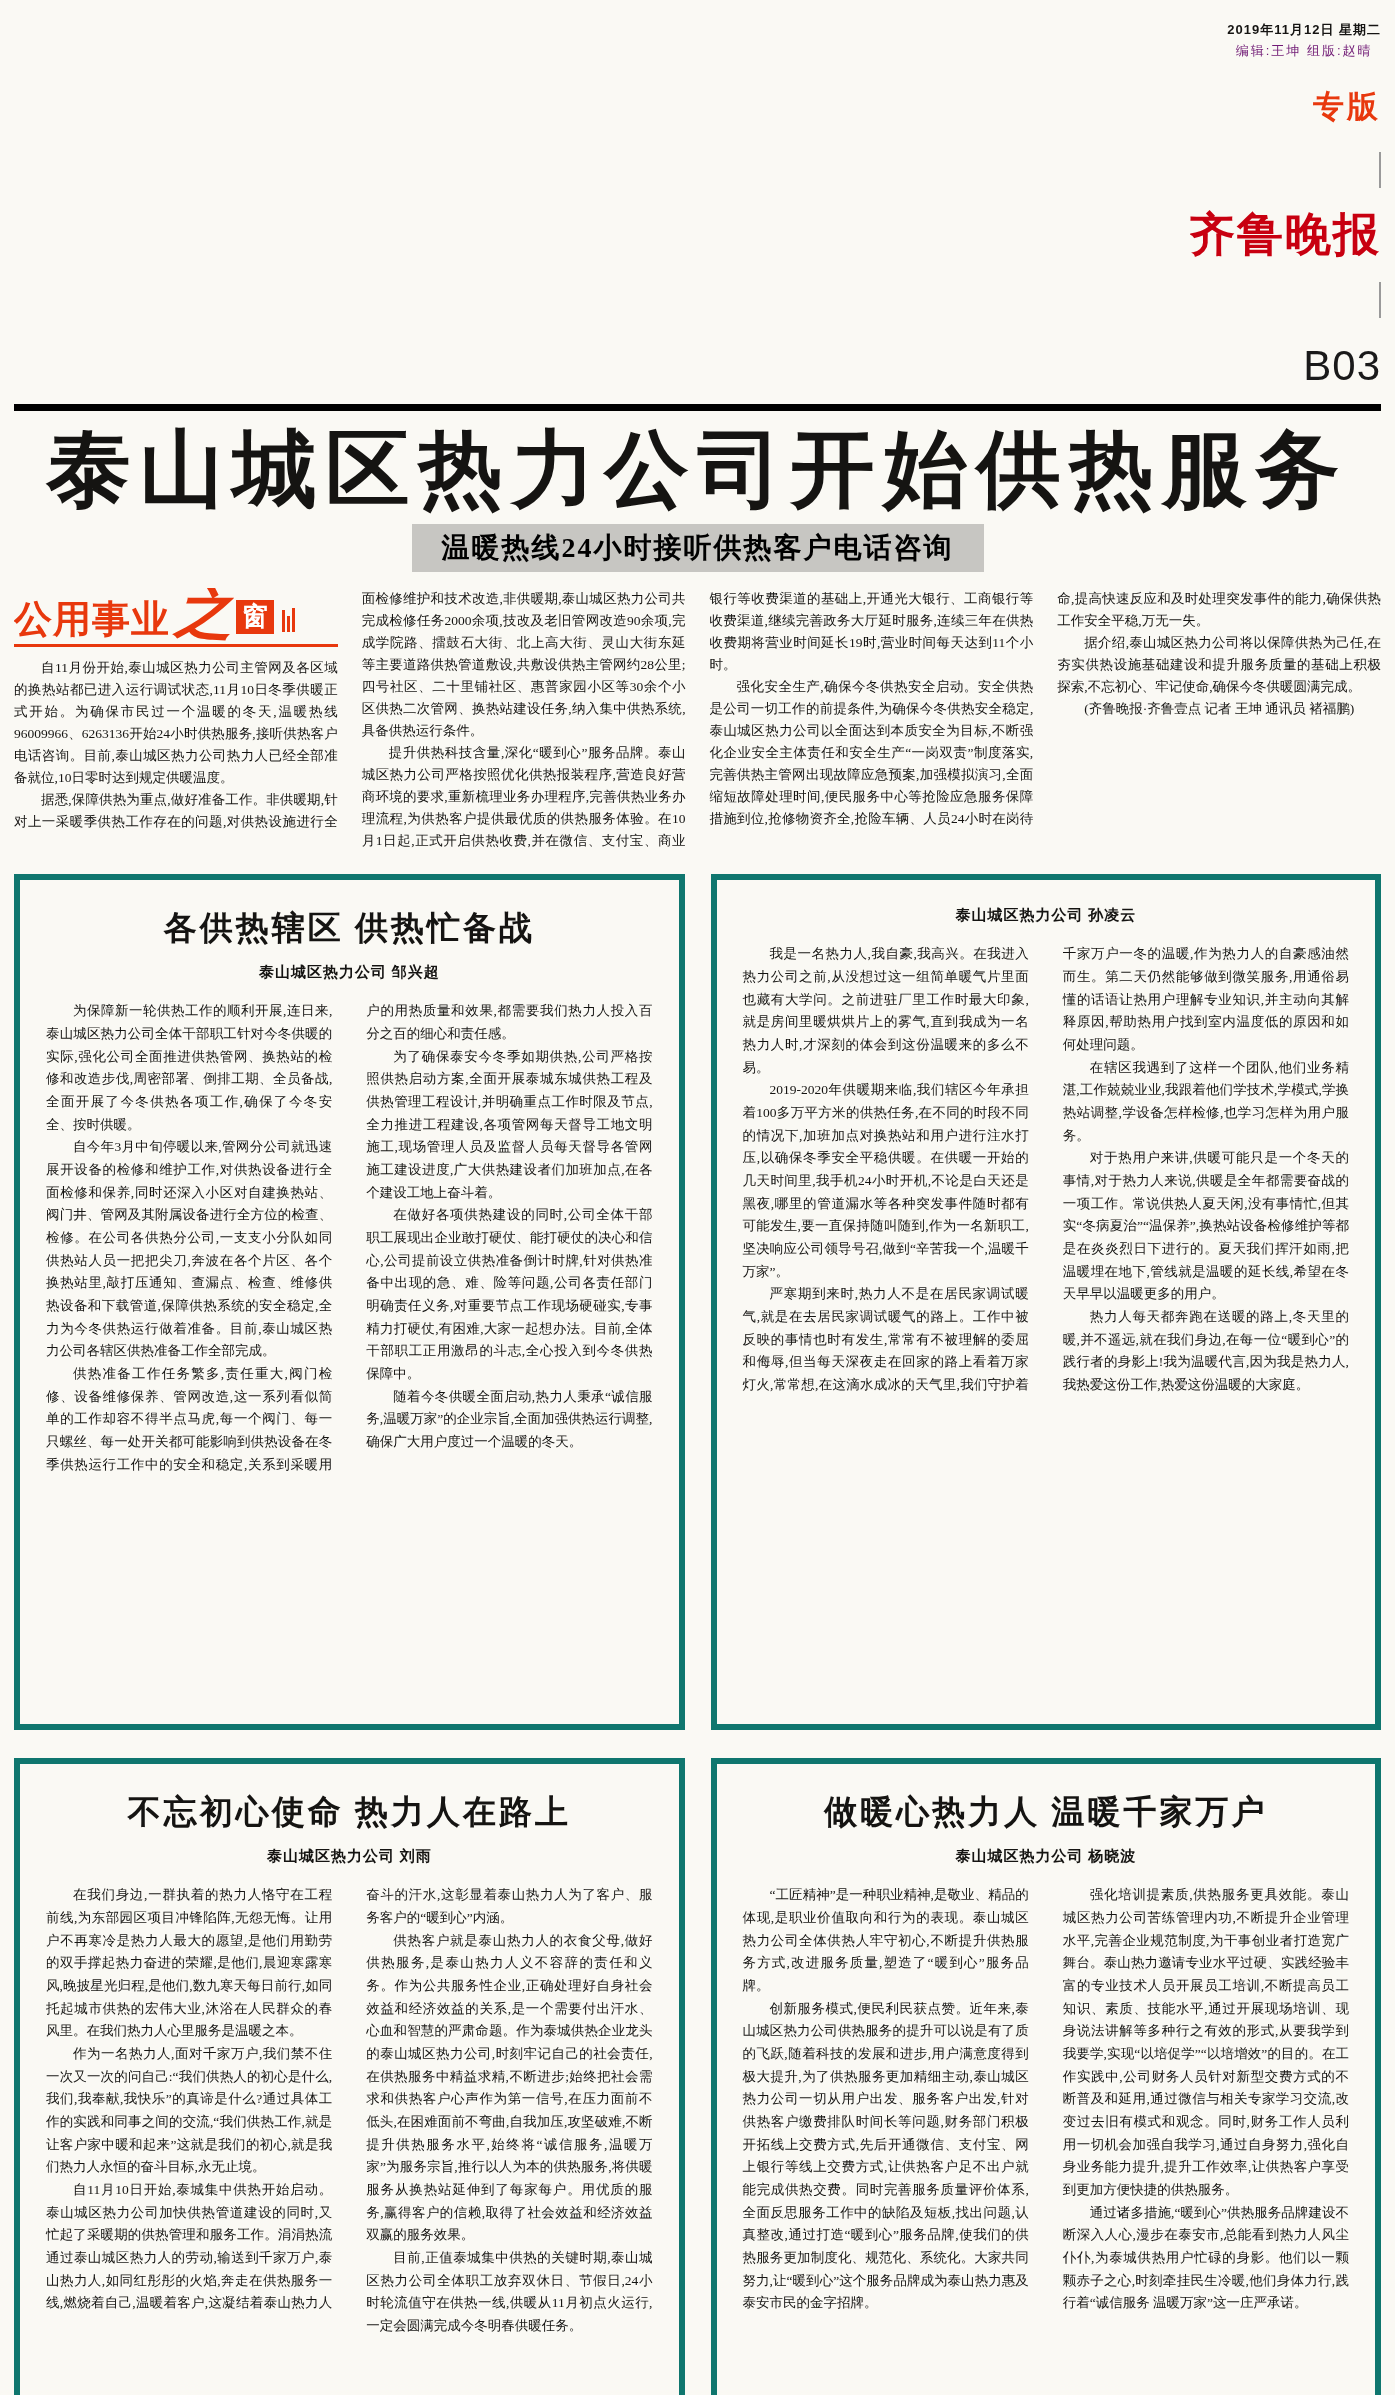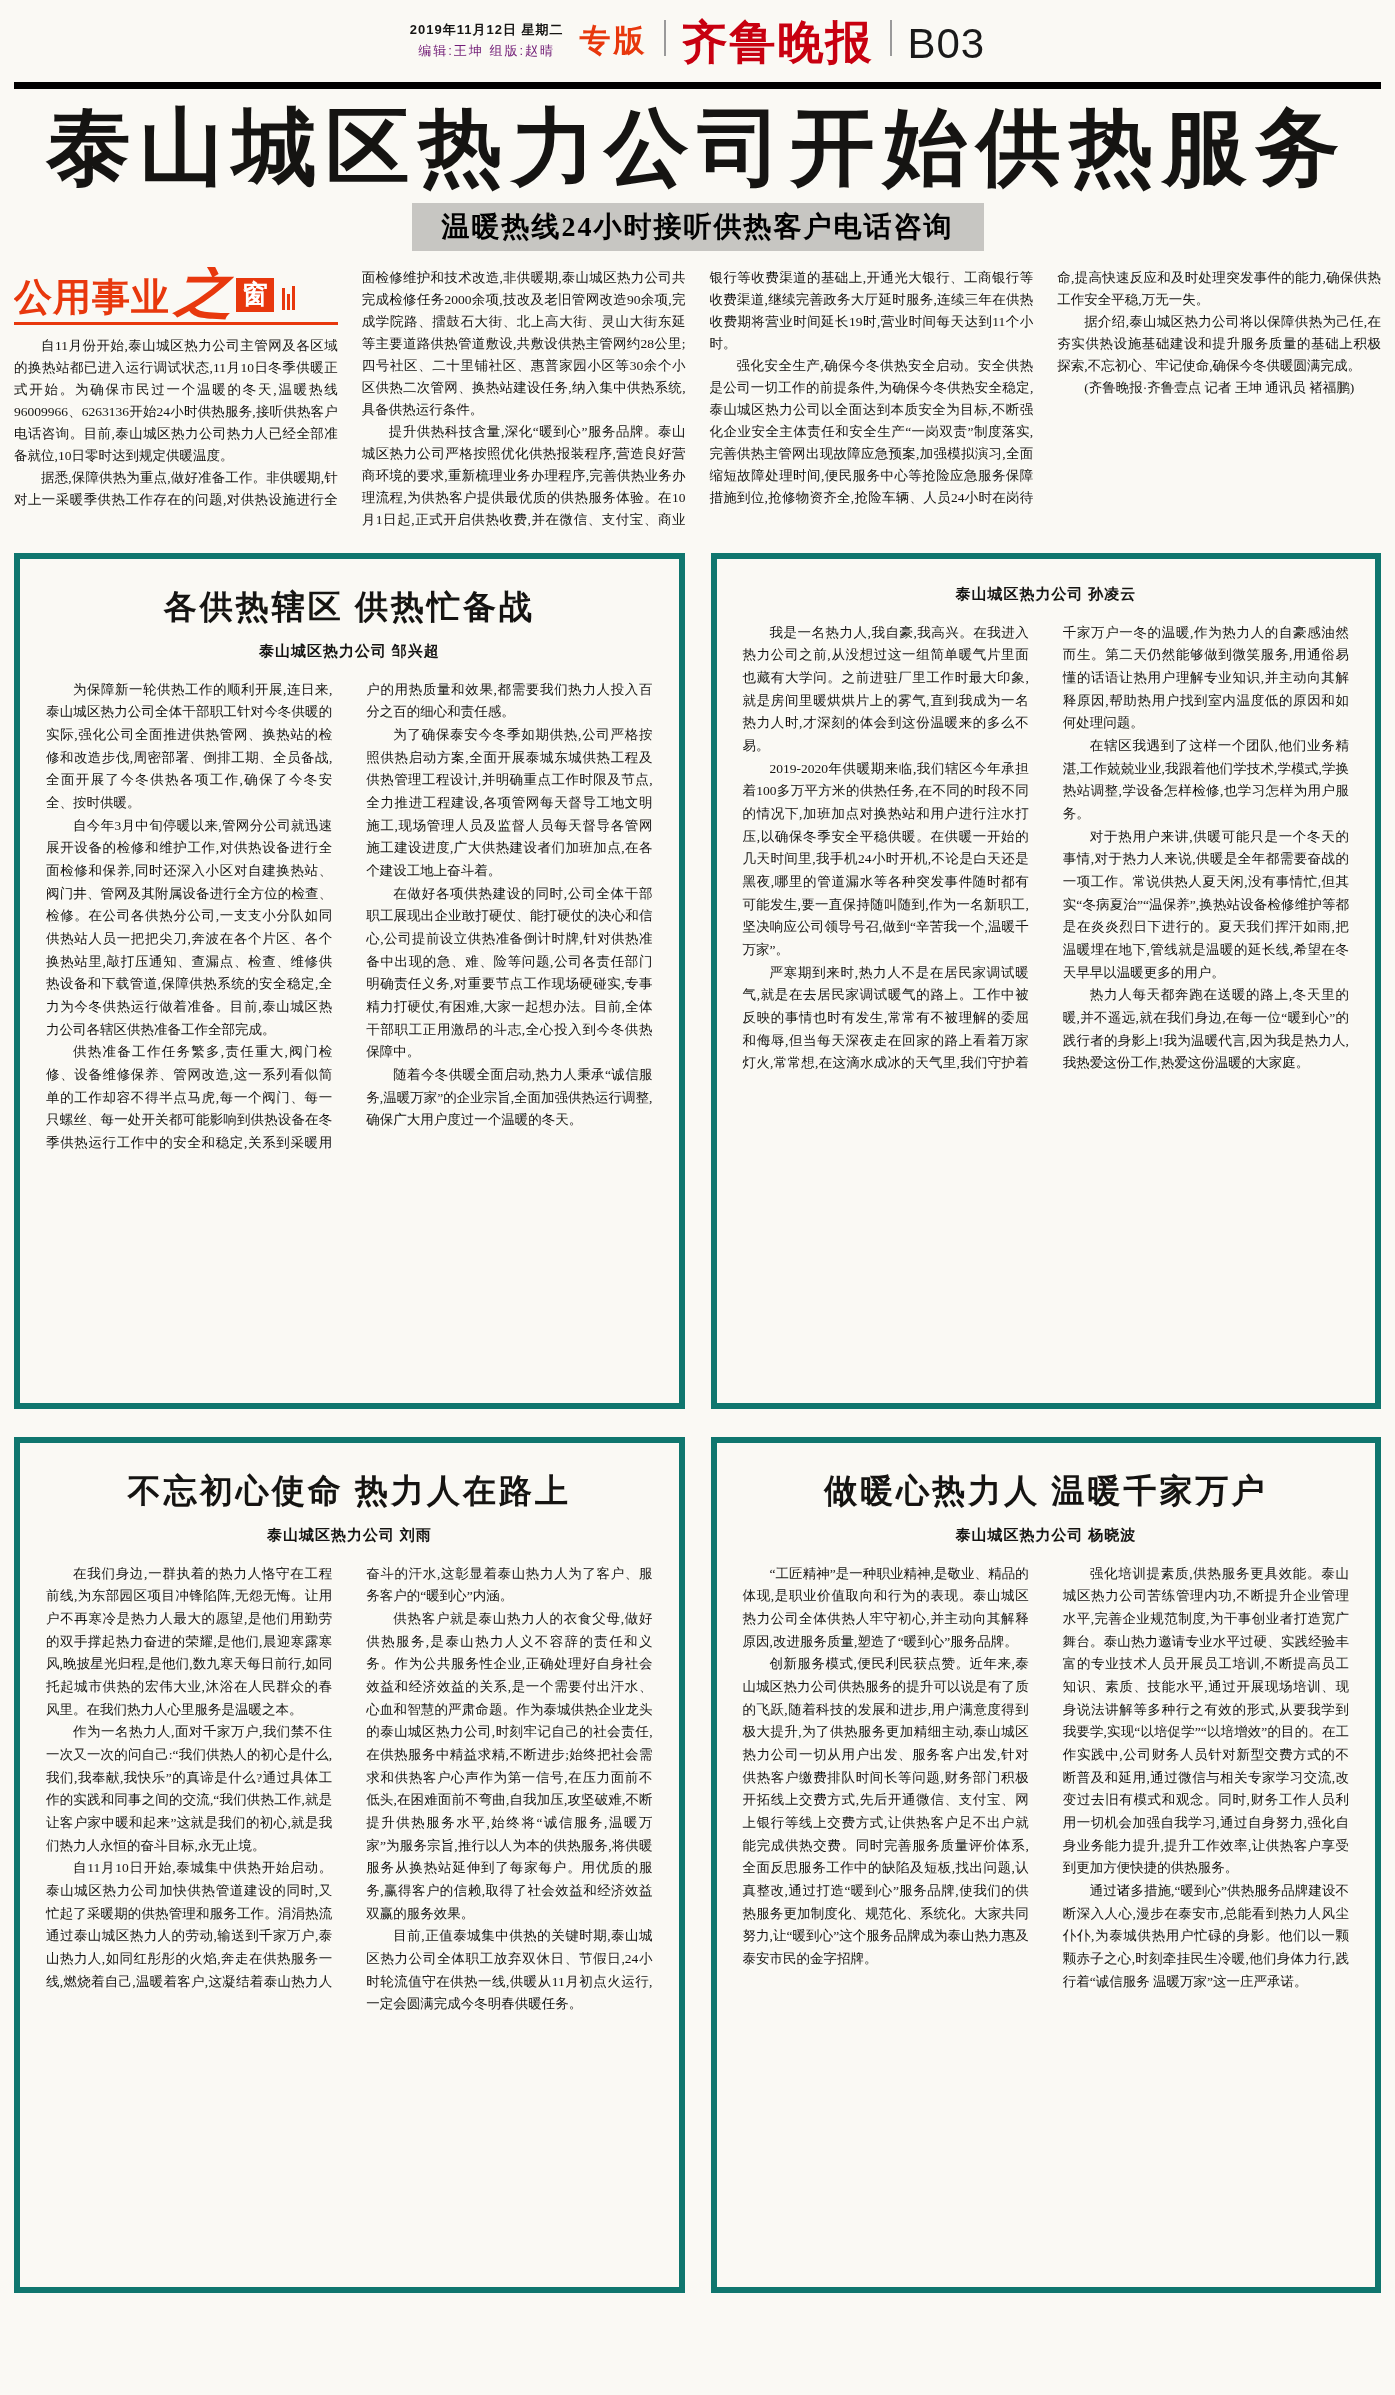--- a/index.html
+++ b/index.html
@@ -6,22 +6,22 @@
   html,body { width:1395px; }
   body {
     background:#faf9f4;
     color:#151412;
     font-family:"Liberation Serif","DejaVu Serif",serif;
   }
   .page { width:1395px; height:2395px; padding:0 14px; overflow:hidden; }
 
   
   .header {
-    display:flex; justify-content:center; align-items:flex-start;
-    gap:16px; padding:20px 0 8px;
+    display:flex; justify-content:center; align-items:flex-end;
+    gap:24px; padding:20px 0 8px;flex-direction:column;
   }
   .hdr-dates {
     text-align:center; font-size:13px; line-height:1.6;
     font-family:"Liberation Sans","DejaVu Sans",sans-serif;
   }
   .hdr-dates .d1 { font-weight:bold; letter-spacing:1px; }
   .hdr-dates .d2 { letter-spacing:2px; color:#701a75; }
   .edition {
     color:var(--accent,#e8380d); font-size:31px; font-weight:bold;
     letter-spacing:3px; font-family:"Liberation Sans","DejaVu Sans",sans-serif;
@@ -172,21 +172,21 @@
           <p>自11月10日开始,泰城集中供热开始启动。泰山城区热力公司加快供热管道建设的同时,又忙起了采暖期的供热管理和服务工作。涓涓热流通过泰山城区热力人的劳动,输送到千家万户,泰山热力人,如同红彤彤的火焰,奔走在供热服务一线,燃烧着自己,温暖着客户,这凝结着泰山热力人奋斗的汗水,这彰显着泰山热力人为了客户、服务客户的“暖到心”内涵。</p>
           <p>供热客户就是泰山热力人的衣食父母,做好供热服务,是泰山热力人义不容辞的责任和义务。作为公共服务性企业,正确处理好自身社会效益和经济效益的关系,是一个需要付出汗水、心血和智慧的严肃命题。作为泰城供热企业龙头的泰山城区热力公司,时刻牢记自己的社会责任,在供热服务中精益求精,不断进步;始终把社会需求和供热客户心声作为第一信号,在压力面前不低头,在困难面前不弯曲,自我加压,攻坚破难,不断提升供热服务水平,始终将“诚信服务,温暖万家”为服务宗旨,推行以人为本的供热服务,将供暖服务从换热站延伸到了每家每户。用优质的服务,赢得客户的信赖,取得了社会效益和经济效益双赢的服务效果。</p>
           <p>目前,正值泰城集中供热的关键时期,泰山城区热力公司全体职工放弃双休日、节假日,24小时轮流值守在供热一线,供暖从11月初点火运行,一定会圆满完成今冬明春供暖任务。</p>
         </div>
     </article>
 
     <article class="box">
       <h2 class="box-title">做暖心热力人 温暖千家万户</h2>
       <div class="box-byline">泰山城区热力公司 杨晓波</div>
       <div class="box-body">
-          <p>“工匠精神”是一种职业精神,是敬业、精品的体现,是职业价值取向和行为的表现。泰山城区热力公司全体供热人牢守初心,并主动向其解释原因,改进服务质量,塑造了“暖到心”服务品牌。</p>
+          <p>“工匠精神”是一种职业精神,是敬业、精品的体现,是职业价值取向和行为的表现。泰山城区热力公司全体供热人牢守初心,不断提升供热服务方式,改进服务质量,塑造了“暖到心”服务品牌。</p>
           <p>创新服务模式,便民利民获点赞。近年来,泰山城区热力公司供热服务的提升可以说是有了质的飞跃,随着科技的发展和进步,用户满意度得到极大提升,为了供热服务更加精细主动,泰山城区热力公司一切从用户出发、服务客户出发,针对供热客户缴费排队时间长等问题,财务部门积极开拓线上交费方式,先后开通微信、支付宝、网上银行等线上交费方式,让供热客户足不出户就能完成供热交费。同时完善服务质量评价体系,全面反思服务工作中的缺陷及短板,找出问题,认真整改,通过打造“暖到心”服务品牌,使我们的供热服务更加制度化、规范化、系统化。大家共同努力,让“暖到心”这个服务品牌成为泰山热力惠及泰安市民的金字招牌。</p>
           <p>强化培训提素质,供热服务更具效能。泰山城区热力公司苦练管理内功,不断提升企业管理水平,完善企业规范制度,为干事创业者打造宽广舞台。泰山热力邀请专业水平过硬、实践经验丰富的专业技术人员开展员工培训,不断提高员工知识、素质、技能水平,通过开展现场培训、现身说法讲解等多种行之有效的形式,从要我学到我要学,实现“以培促学”“以培增效”的目的。在工作实践中,公司财务人员针对新型交费方式的不断普及和延用,通过微信与相关专家学习交流,改变过去旧有模式和观念。同时,财务工作人员利用一切机会加强自我学习,通过自身努力,强化自身业务能力提升,提升工作效率,让供热客户享受到更加方便快捷的供热服务。</p>
           <p>通过诸多措施,“暖到心”供热服务品牌建设不断深入人心,漫步在泰安市,总能看到热力人风尘仆仆,为泰城供热用户忙碌的身影。他们以一颗颗赤子之心,时刻牵挂民生冷暖,他们身体力行,践行着“诚信服务 温暖万家”这一庄严承诺。</p>
         </div>
     </article>
 
   </section>
 
 </div>
 

